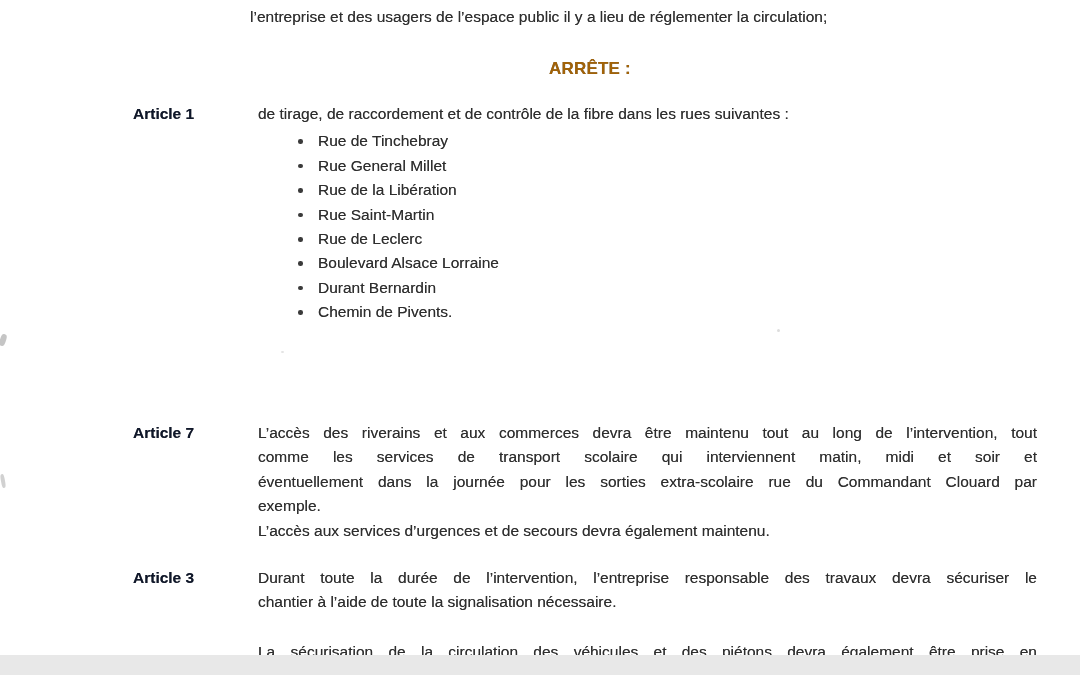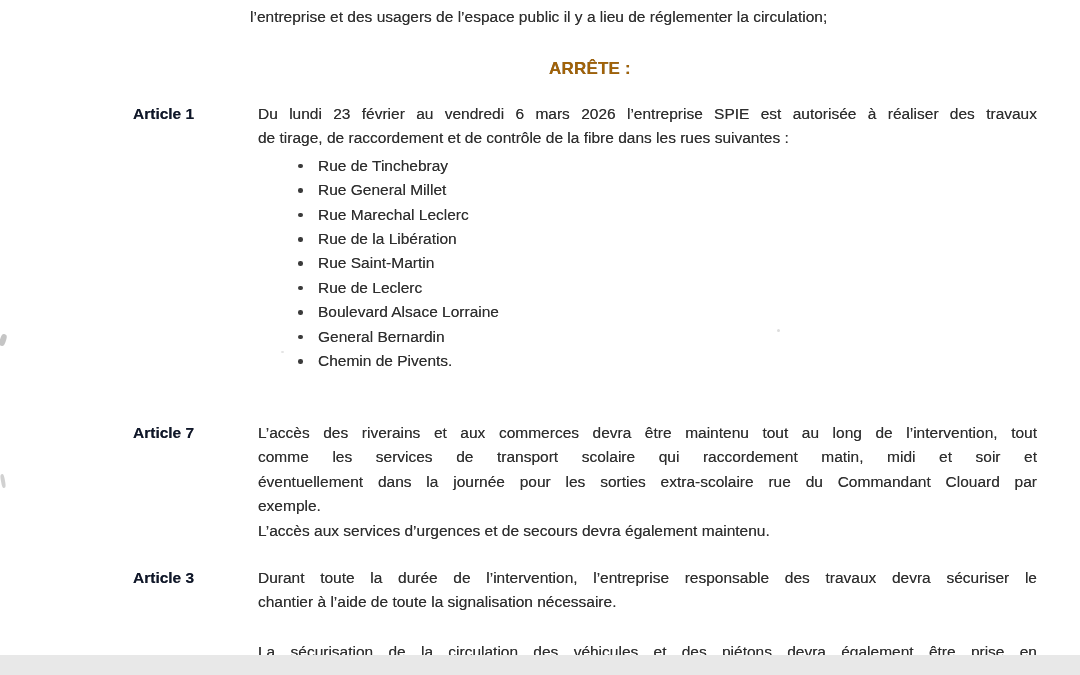--- a/index.html
+++ b/index.html
@@ -76,41 +76,39 @@
 
 <div class="page">
 
   <p class="tline">l’entreprise et des usagers de l’espace public il y a lieu de réglementer la circulation;</p>
 
   <h2 class="heading">ARRÊTE :</h2>
 
   <section class="article a1">
     <div class="label">Article 1</div>
     <div class="body">
-      <p class="pline just">Du lundi 23 février au vendredi 6 mars 2026 l’entreprise SPIE est autorisée à réaliser des travaux</p>
       <p class="pline">de tirage, de raccordement et de contrôle de la fibre dans les rues suivantes :</p>
       <ul class="streets">
         <li>Rue de Tinchebray</li>
         <li>Rue General Millet</li>
-        <li>Rue Marechal Leclerc</li>
         <li>Rue de la Libération</li>
         <li>Rue Saint-Martin</li>
         <li>Rue de Leclerc</li>
         <li>Boulevard Alsace Lorraine</li>
-        <li>General Bernardin</li>
+        <li>Durant Bernardin</li>
         <li>Chemin de Pivents.</li>
       </ul>
     </div>
   </section>
 
   <section class="article a2">
     <div class="label">Article 7</div>
     <div class="body">
       <p class="pline just">L’accès des riverains et aux commerces devra être maintenu tout au long de l’intervention, tout</p>
-      <p class="pline just">comme les services de transport scolaire qui raccordement matin, midi et soir et</p>
+      <p class="pline just">comme les services de transport scolaire qui interviennent matin, midi et soir et</p>
       <p class="pline just">éventuellement dans la journée pour les sorties extra-scolaire rue du Commandant Clouard par</p>
       <p class="pline">exemple.</p>
       <p class="pline">L’accès aux services d’urgences et de secours devra également maintenu.</p>
     </div>
   </section>
 
   <section class="article a3">
     <div class="label">Article 3</div>
     <div class="body">
       <p class="pline just">Durant toute la durée de l’intervention, l’entreprise responsable des travaux devra sécuriser le</p>

